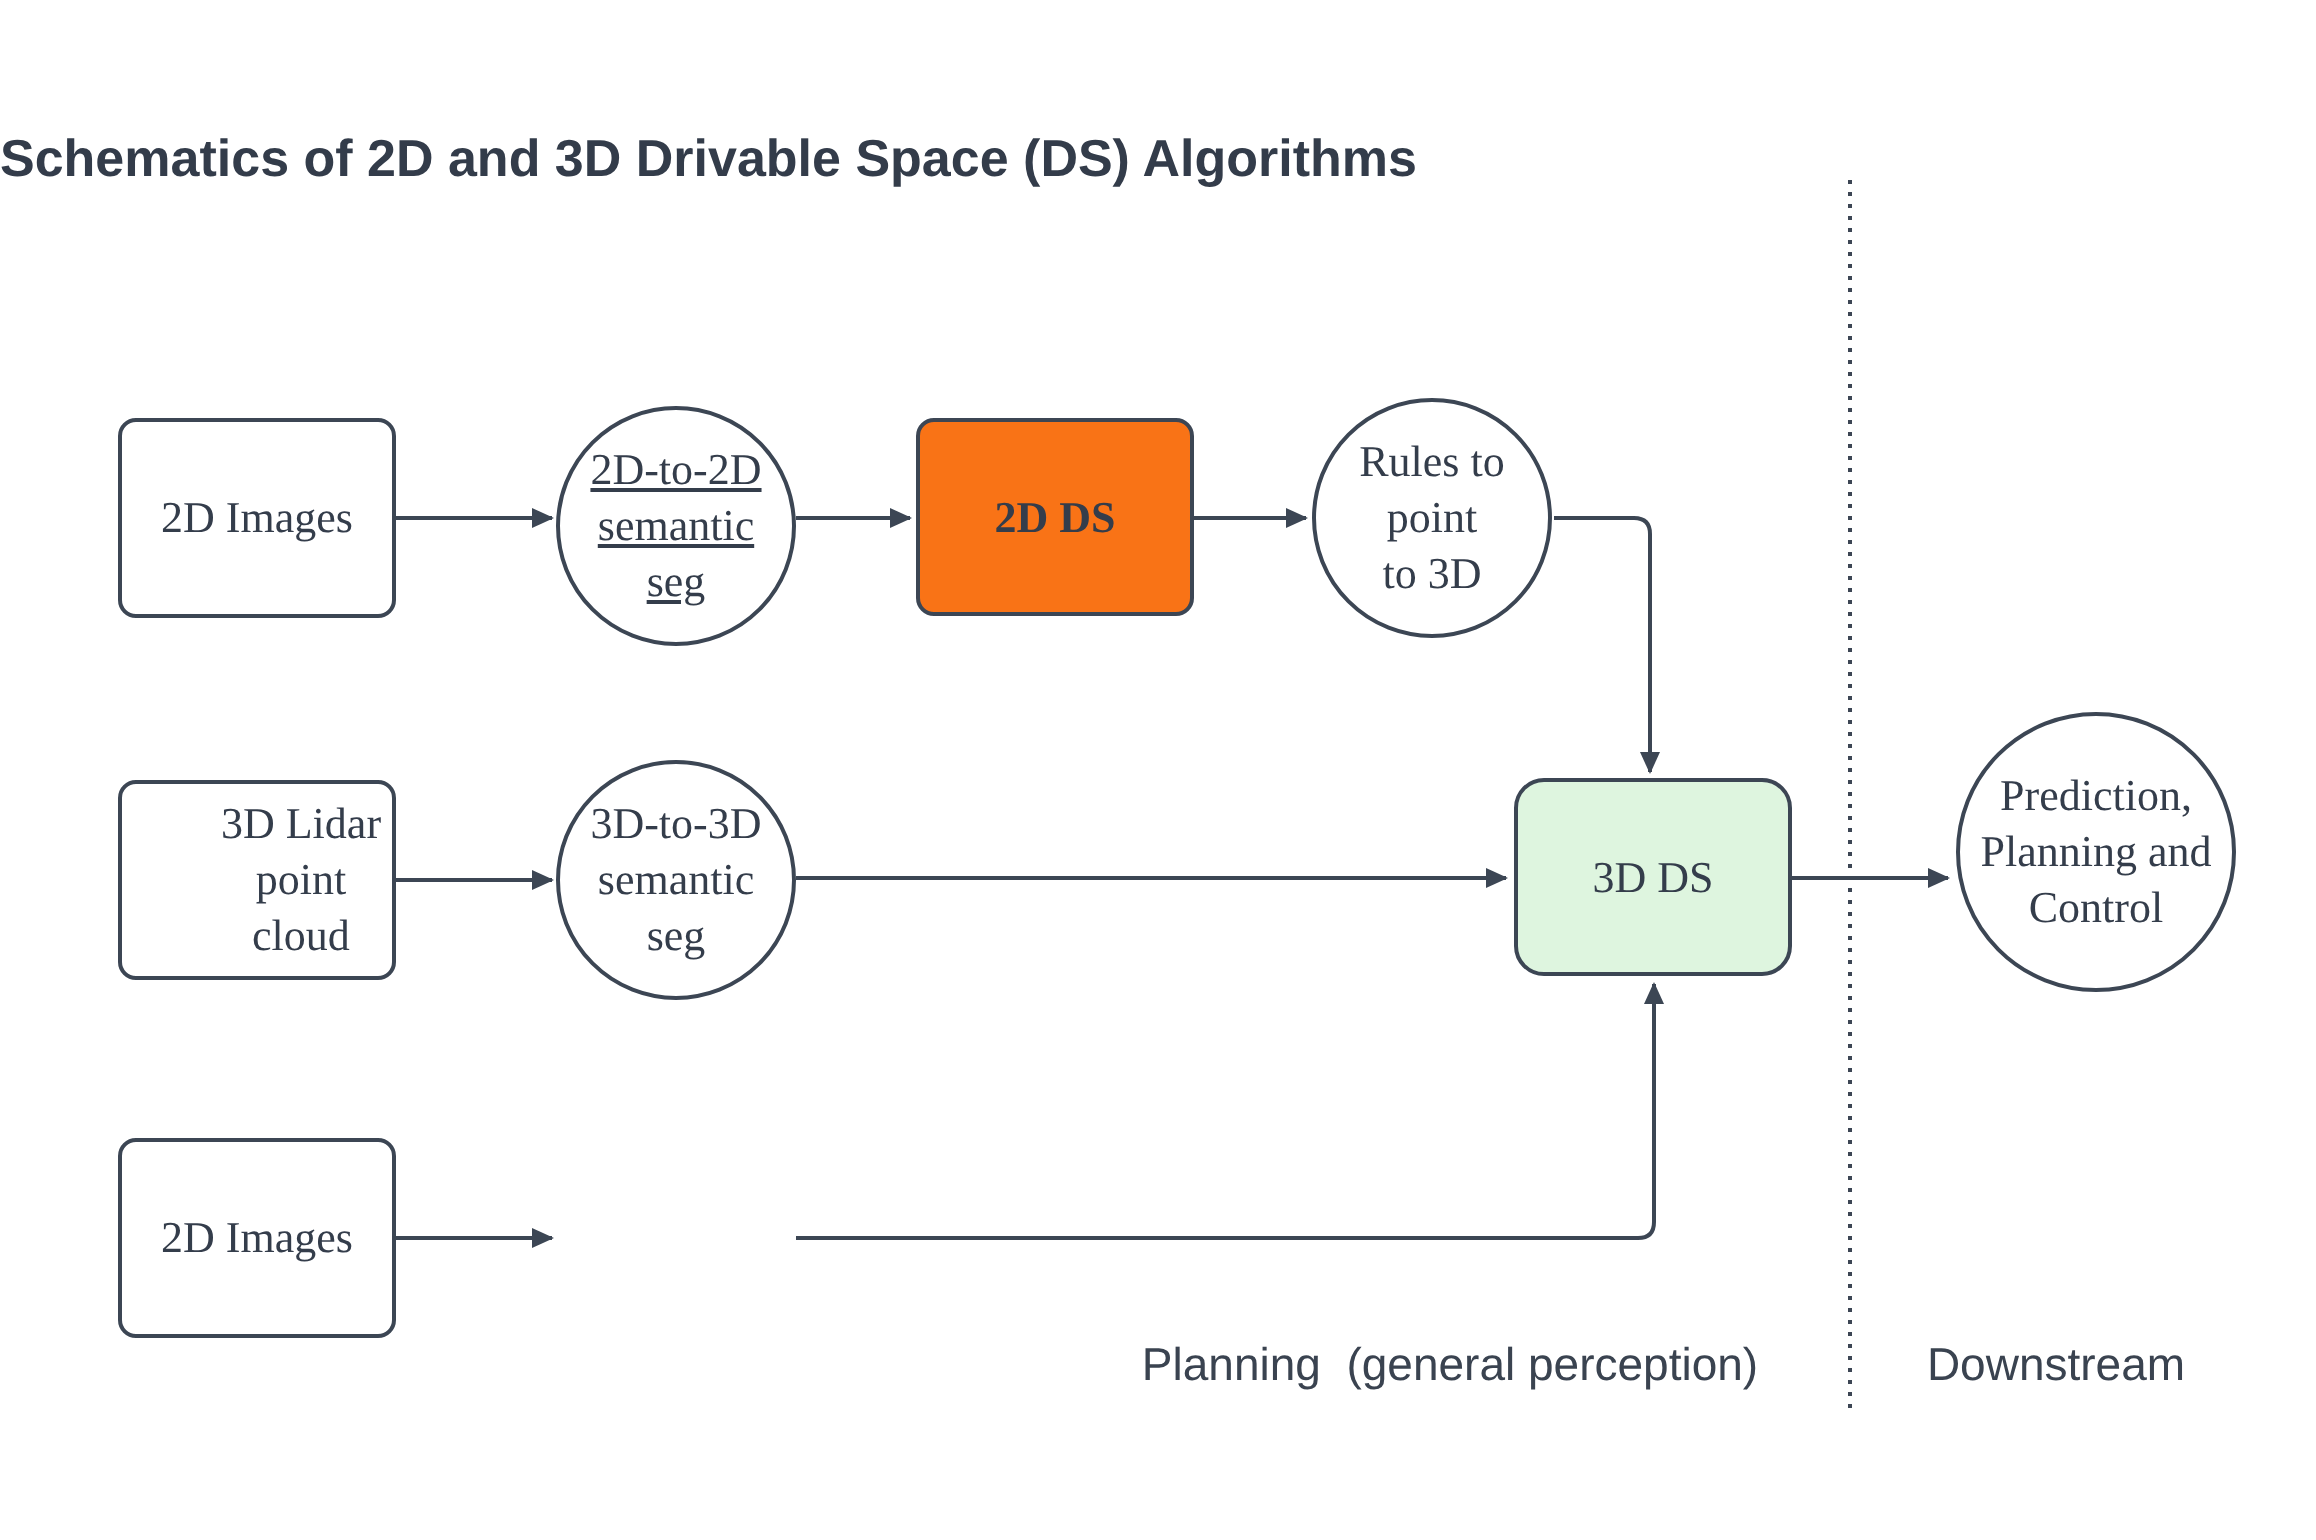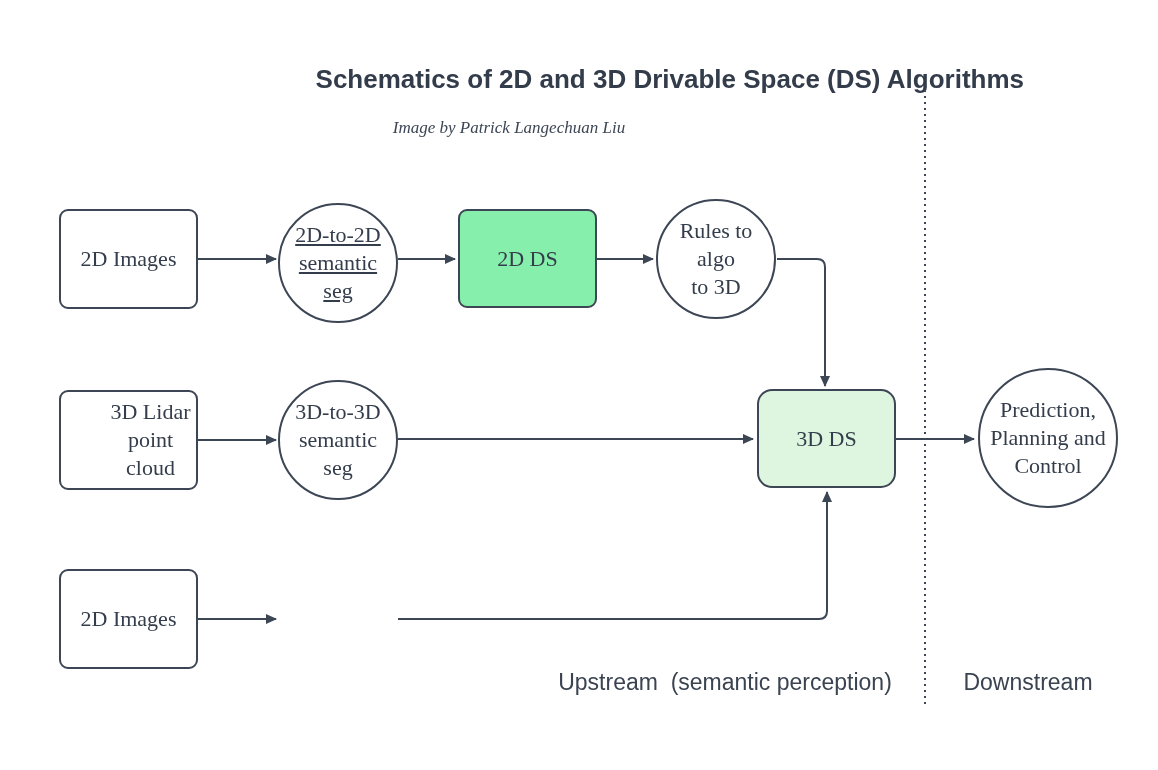--- a/index.html
+++ b/index.html
@@ -1,66 +1,65 @@
 <!DOCTYPE html>
 <html><head>
 <meta charset="utf-8">
 <style>
   html,body { margin:0; padding:0; background:#ffffff; }
   .canvas {
     position:relative; width:1158px; height:770px; background:#ffffff;
     font-family:"Liberation Sans", sans-serif; overflow:hidden;
   }
   .title {
-    position:absolute; left:12px; top:64px; width:1012px; text-align:right;
+    position:absolute; left:0; top:64px; width:1012px; text-align:left;
     font-size:26px; font-weight:bold; color:#333c4a;
   }
   .subtitle {
     position:absolute; left:0; top:118px; width:1018px; text-align:center;
     font-family:"Liberation Serif", serif; font-style:italic;
     font-size:17px; color:#3c4654;
   }
   svg.connectors { position:absolute; left:0; top:0; }
   .node {
     position:absolute; box-sizing:border-box;
     border:2px solid #3c4654; background:#ffffff;
     display:flex; align-items:center; justify-content:center;
     text-align:center; white-space:pre-line;
     font-family:"Liberation Serif", serif; font-size:22px; line-height:1.27;
     color:#343d4b;
   }
   .rect   { border-radius:9px; }
   .circle { border-radius:50%; }
-  .fill-gray  { background:#86efac; }
+  .fill-gray  { background:#f97316;font-weight:bold; }
   .fill-green { background:#def5df;border-radius:15px; }
   
   .n-img2d-1  { left:59px;  top:209px; width:139px; height:100px; }
   .n-seg2d2d  { left:278px; top:203px; width:120px; height:120px;text-decoration:underline; }
   .n-2dds     { left:458px; top:209px; width:139px; height:99px;  }
   .n-rules    { left:656px; top:199px; width:120px; height:120px; }
   .n-lidar    { left:59px;  top:390px; width:139px; height:100px;padding-left:44px; }
   .n-seg3d3d  { left:278px; top:380px; width:120px; height:120px; }
   .n-3dds     { left:757px; top:389px; width:139px; height:99px;  }
-  .n-pred     { left:978px; top:368px; width:140px; height:140px; }
+  .n-pred     { left:978px; top:356px; width:140px; height:140px; }
   .n-img2d-3  { left:59px;  top:569px; width:139px; height:100px; }
   .n-bev      { left:278px; top:559px; width:120px; height:120px; }
   .zone-label {
     position:absolute; top:668px; font-size:23px; color:#3a4350;
     white-space:pre; transform:translateX(-50%); line-height:28px;
   }
   .zone-upstream   { left:725px;  }
   .zone-downstream { left:1028px; }
 </style>
 </head>
 <body>
 
 <div class="canvas">
 
   <div class="title">Schematics of 2D and 3D Drivable Space (DS) Algorithms</div>
-  <div class="subtitle">Image by Patrick Langechuan Liu</div>
 
   <svg class="connectors" width="1158" height="770" viewBox="0 0 1158 770">
     <defs>
       <marker id="arrow" viewBox="0 0 12 12" refX="10" refY="6" markerWidth="12" markerHeight="12" markerUnits="userSpaceOnUse" orient="auto">
         <path d="M0,1 L11,6 L0,11 z" fill="#3c4654"></path>
       </marker>
     </defs>
 
     <path d="M925,90 V708" stroke="#3c4654" stroke-width="2" stroke-dasharray="2 4" fill="none"></path>
 
@@ -76,36 +75,36 @@
   </svg>
 
   <div class="node rect n-img2d-1">2D Images</div>
 
   <div class="node circle n-seg2d2d">2D-to-2D
 semantic
 seg</div>
 
   <div class="node rect fill-gray n-2dds">2D DS</div>
 
-  <div class="node circle n-rules">Rules to algo
+  <div class="node circle n-rules">Rules to point
 to 3D</div>
 
   <div class="node rect n-lidar">3D Lidar
 point cloud</div>
 
   <div class="node circle n-seg3d3d">3D-to-3D
 semantic
 seg</div>
 
   <div class="node rect fill-green n-3dds">3D DS</div>
 
   <div class="node circle n-pred">Prediction,
 Planning and
 Control</div>
 
   <div class="node rect n-img2d-3">2D Images</div>
 
 
-  <div class="zone-label zone-upstream">Upstream  (semantic perception)</div>
+  <div class="zone-label zone-upstream">Planning  (general perception)</div>
 
   <div class="zone-label zone-downstream">Downstream</div>
 
 </div>
 
 </body></html>

